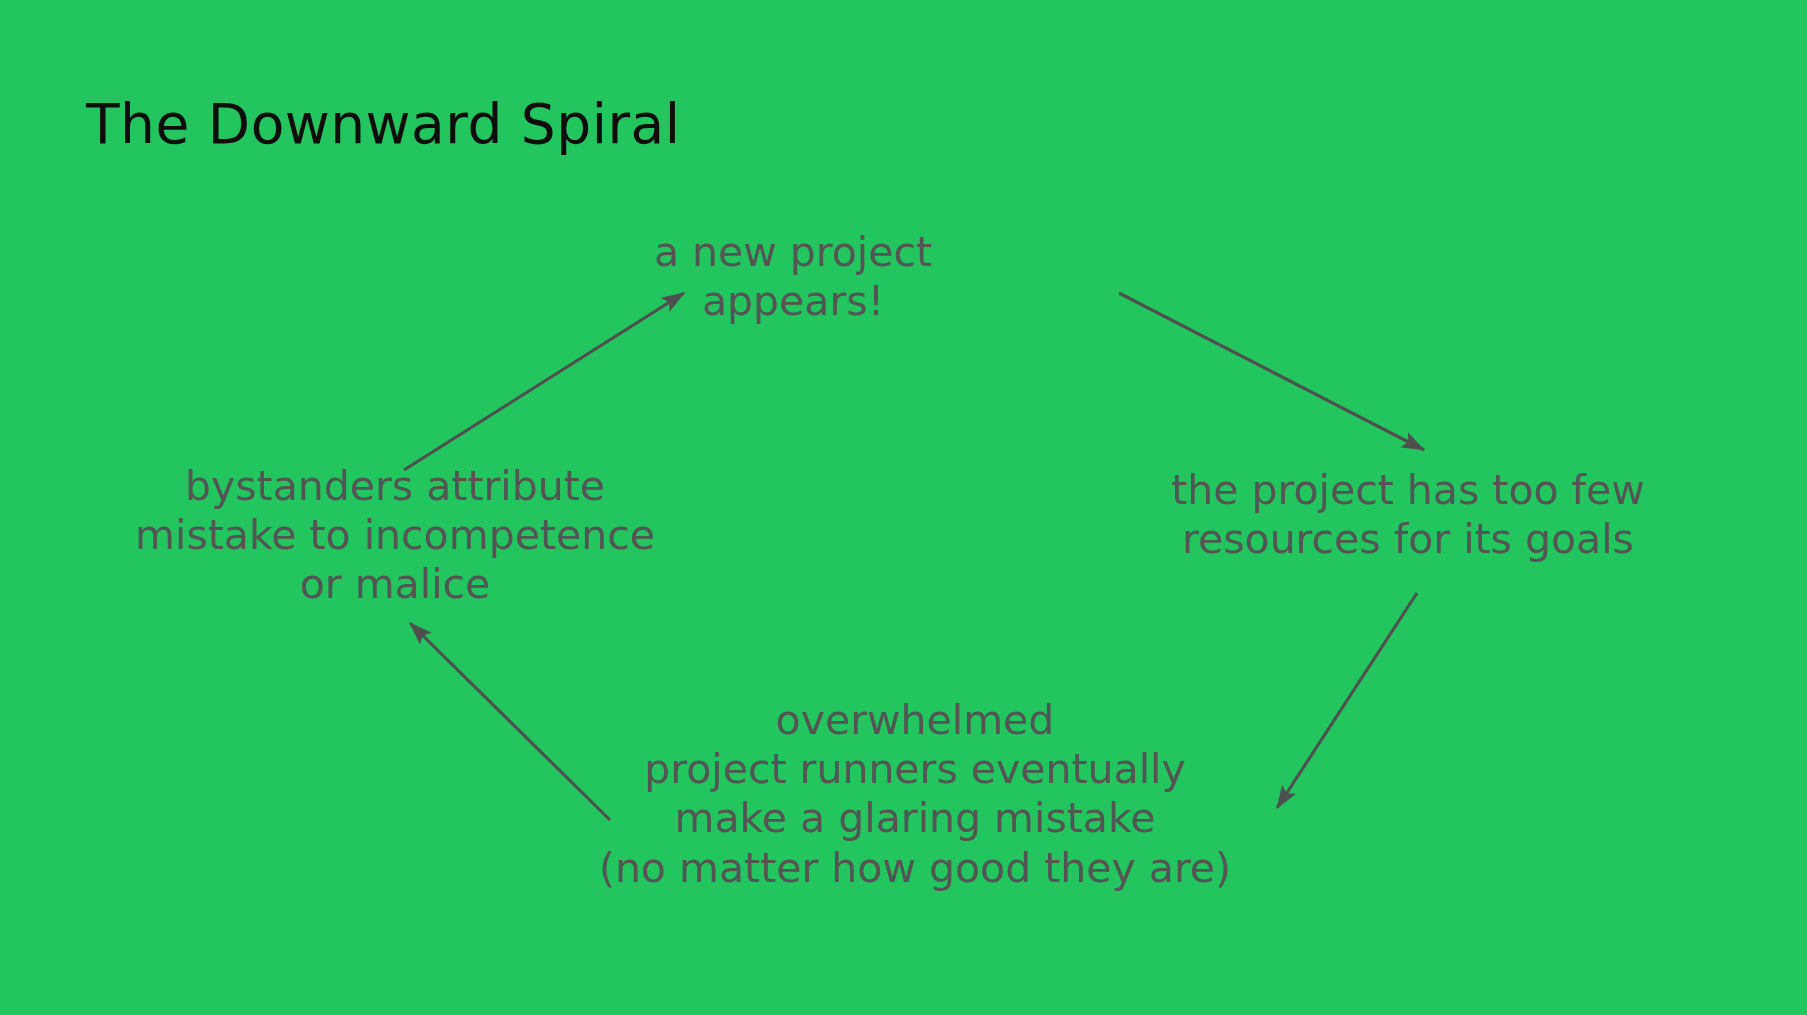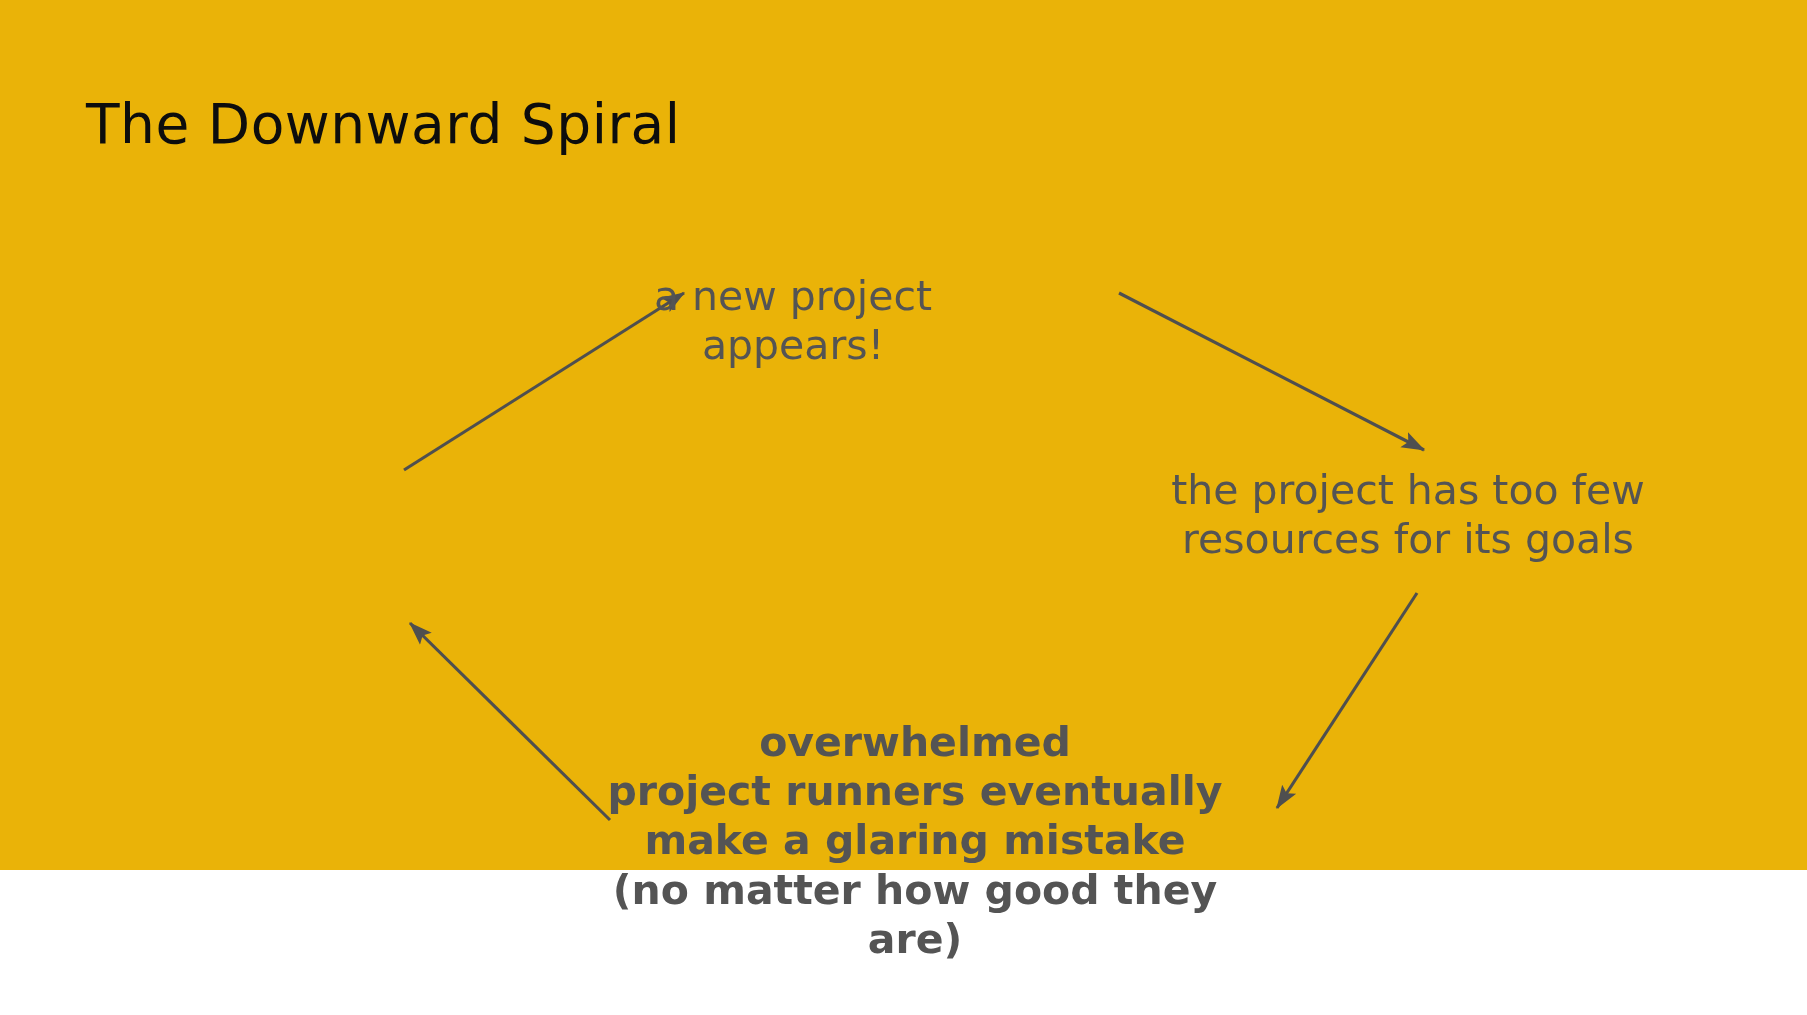--- a/index.html
+++ b/index.html
@@ -10,22 +10,22 @@
   }
   body {
     font-family: "DejaVu Sans", sans-serif;
     width: 1807px;
     height: 1015px;
     overflow: hidden;
   }
   #canvas {
     position: relative;
     width: 1807px;
-    height: 870px;
-    background: #eab308;
+    height: 1015px;
+    background: #22c55e;
   }
   #diagram-svg {
     position: absolute;
     left: 0;
     top: 0;
     width: 1807px;
     height: 1015px;
   }
   .slide-title {
     position: absolute;
@@ -45,33 +45,31 @@
     color: #545454;
     font-size: 41px;
     line-height: 1.20;
     text-align: center;
     white-space: pre-line;
   }
   .node-top {
     left: 563px;
     top: 228px;
     width: 460px;
-    margin-top: 44px;
   }
   .node-right {
     left: 1128px;
     top: 466px;
     width: 560px;
     text-align: center;
   }
   .node-bottom {
     left: 565px;
-    top: 718px;
+    top: 696px;
     width: 700px;
-    font-weight: bold;
   }
   .node-left {
     left: 95px;
     top: 462px;
     width: 600px;
   }
 </style>
 </head>
 <body>
 
@@ -99,14 +97,17 @@
 appears!</div>
 
   <div class="node node-right">the project has too few
 resources for its goals</div>
 
   <div class="node node-bottom">overwhelmed
 project runners eventually
 make a glaring mistake
 (no matter how good they are)</div>
 
+  <div class="node node-left">bystanders attribute
+mistake to incompetence
+or malice</div>
 
 </div>
 
 </body></html>

